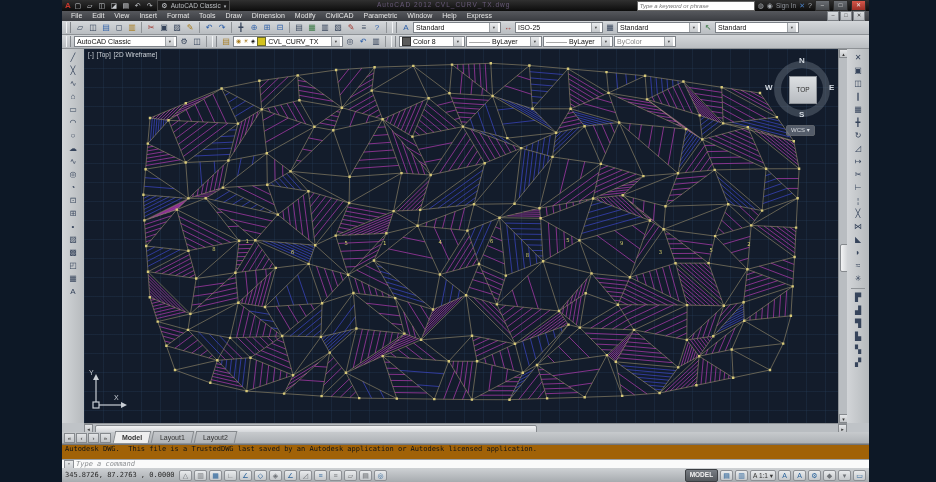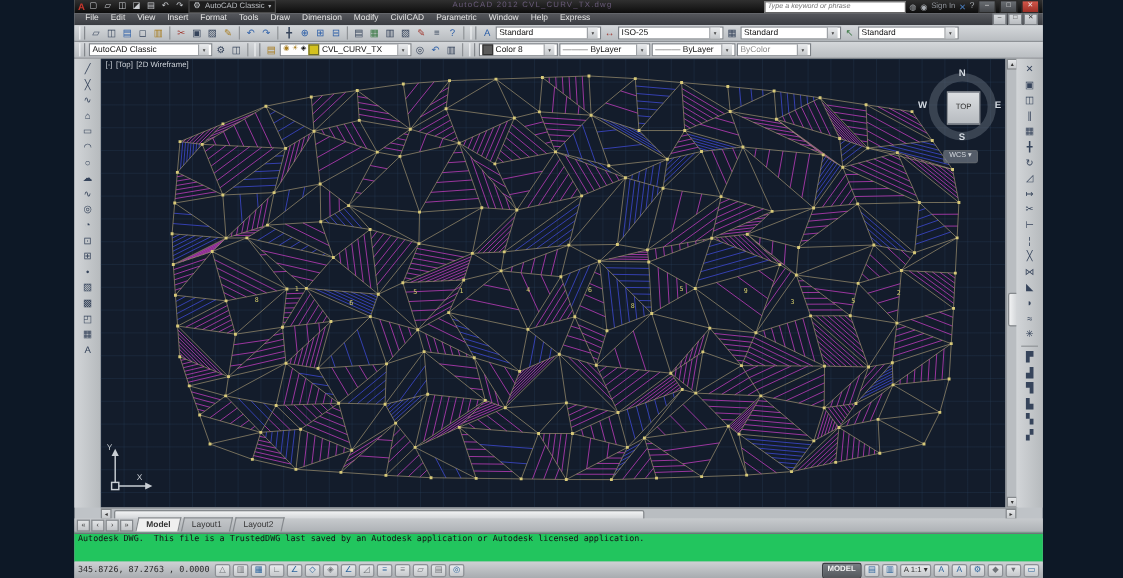--- a/index.html
+++ b/index.html
@@ -55,21 +55,21 @@
   #hscroll{position:absolute;left:22px;top:423px;width:763px;height:9px;background:#b9bdc1;border-top:1px solid #8f9397;box-sizing:border-box;}
   .harrow{position:absolute;top:0;width:9px;height:9px;background:linear-gradient(#e5e7e9,#c3c6c9);border:1px solid #85898d;font-size:5px;line-height:8px;text-align:center;color:#333;box-sizing:border-box;}
   #hthumb{position:absolute;left:11px;top:1px;width:440px;height:7px;background:linear-gradient(#f2f3f4,#cfd2d5);border:1px solid #85898d;border-radius:2px;}
   
   #tabsrow{position:absolute;left:0;top:432px;width:100%;height:12px;background:linear-gradient(#c7cacd,#aeb2b6);display:flex;align-items:flex-end;padding:0 2px;box-sizing:border-box;border-bottom:1px solid #8e9296;}
   .tnav{width:11px;height:10px;background:linear-gradient(#e2e4e6,#c2c5c8);border:1px solid #85898d;font-size:6px;line-height:9px;text-align:center;color:#333;flex:none;margin-right:1px;box-sizing:border-box;}
   .tab{height:11px;font-size:7px;line-height:11px;padding:0 7px;border:1px solid #85898d;border-bottom:none;background:linear-gradient(#c3c6c9,#b0b4b8);color:#333;transform:skewX(-12deg);margin-left:2px;}
   .tab span{display:inline-block;transform:skewX(12deg);}
   .tab.active{background:#efefef;font-weight:bold;}
   
-  #cmdarea{position:absolute;left:0;top:444px;width:100%;height:24px;background:#22c55e;border-top:1px solid #70747a;font-family:"DejaVu Sans Mono",monospace;box-sizing:border-box;}
+  #cmdarea{position:absolute;left:0;top:444px;width:100%;height:24px;background:#a16207;border-top:1px solid #70747a;font-family:"DejaVu Sans Mono",monospace;box-sizing:border-box;}
   .cmdline{font-size:7px;line-height:8px;color:#141414;padding-left:3px;white-space:pre;}
   #cmdinput{position:absolute;left:0;bottom:0;width:100%;height:9px;border-top:1px solid #9aa0a6;background:#fafafa;display:flex;align-items:center;gap:2px;padding-left:2px;box-sizing:border-box;}
   #cmdbox{width:8px;height:7px;background:linear-gradient(#e8eaec,#cdd0d3);border:1px solid #8d9095;font-size:4px;line-height:6px;text-align:center;color:#555;}
   #cmdprompt{font-size:7px;font-style:italic;color:#8a8d90;}
   
   #statusbar{position:absolute;left:0;top:468px;width:100%;height:14px;background:linear-gradient(#ced1d4,#a7abaf);display:flex;align-items:center;gap:2px;padding:0 3px;box-sizing:border-box;}
   #coords{font-size:7px;color:#2a2a2a;font-family:"DejaVu Sans Mono",monospace;width:112px;flex:none;}
   .stg{width:13px;height:11px;background:linear-gradient(#e9ebed,#c5c8cb);border:1px solid #8d9095;border-radius:2px;font-size:7px;line-height:10px;text-align:center;color:#2b649c;flex:none;box-sizing:border-box;}
   .stg.off{color:#6f7378;}
   .stright{margin-left:auto;display:flex;align-items:center;gap:2px;}
@@ -343,20 +343,24 @@
     <span class="tnav">‹</span>
     <span class="tnav">›</span>
     <span class="tnav">»</span>
     <span class="tab active"><span>Model</span></span>
     <span class="tab"><span>Layout1</span></span>
     <span class="tab"><span>Layout2</span></span>
   </div>
 
   <div id="cmdarea">
     <div class="cmdline">Autodesk DWG.  This file is a TrustedDWG last saved by an Autodesk application or Autodesk licensed application.</div>
+    <div id="cmdinput">
+      <span id="cmdbox">▾</span>
+      <span id="cmdprompt">Type a command</span>
+    </div>
   </div>
 
   <div id="statusbar">
     <span id="coords">345.8726, 87.2763 , 0.0000</span>
     <span class="stg off">△</span>
     <span class="stg off">▥</span>
     <span class="stg">▦</span>
     <span class="stg off">∟</span>
     <span class="stg">∠</span>
     <span class="stg">◇</span>

